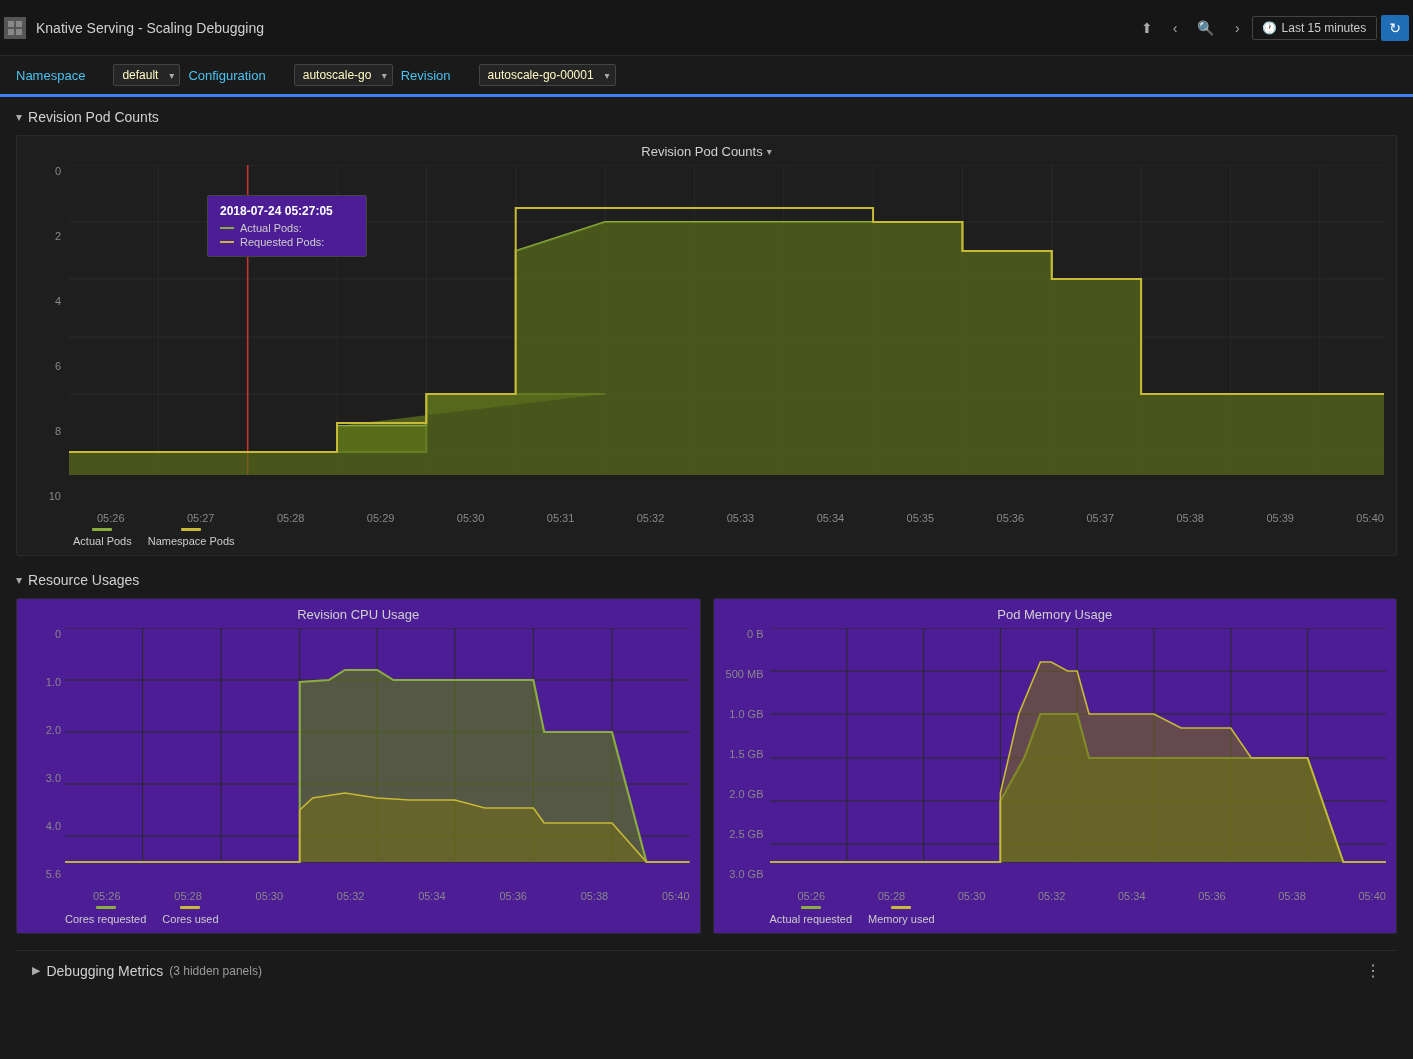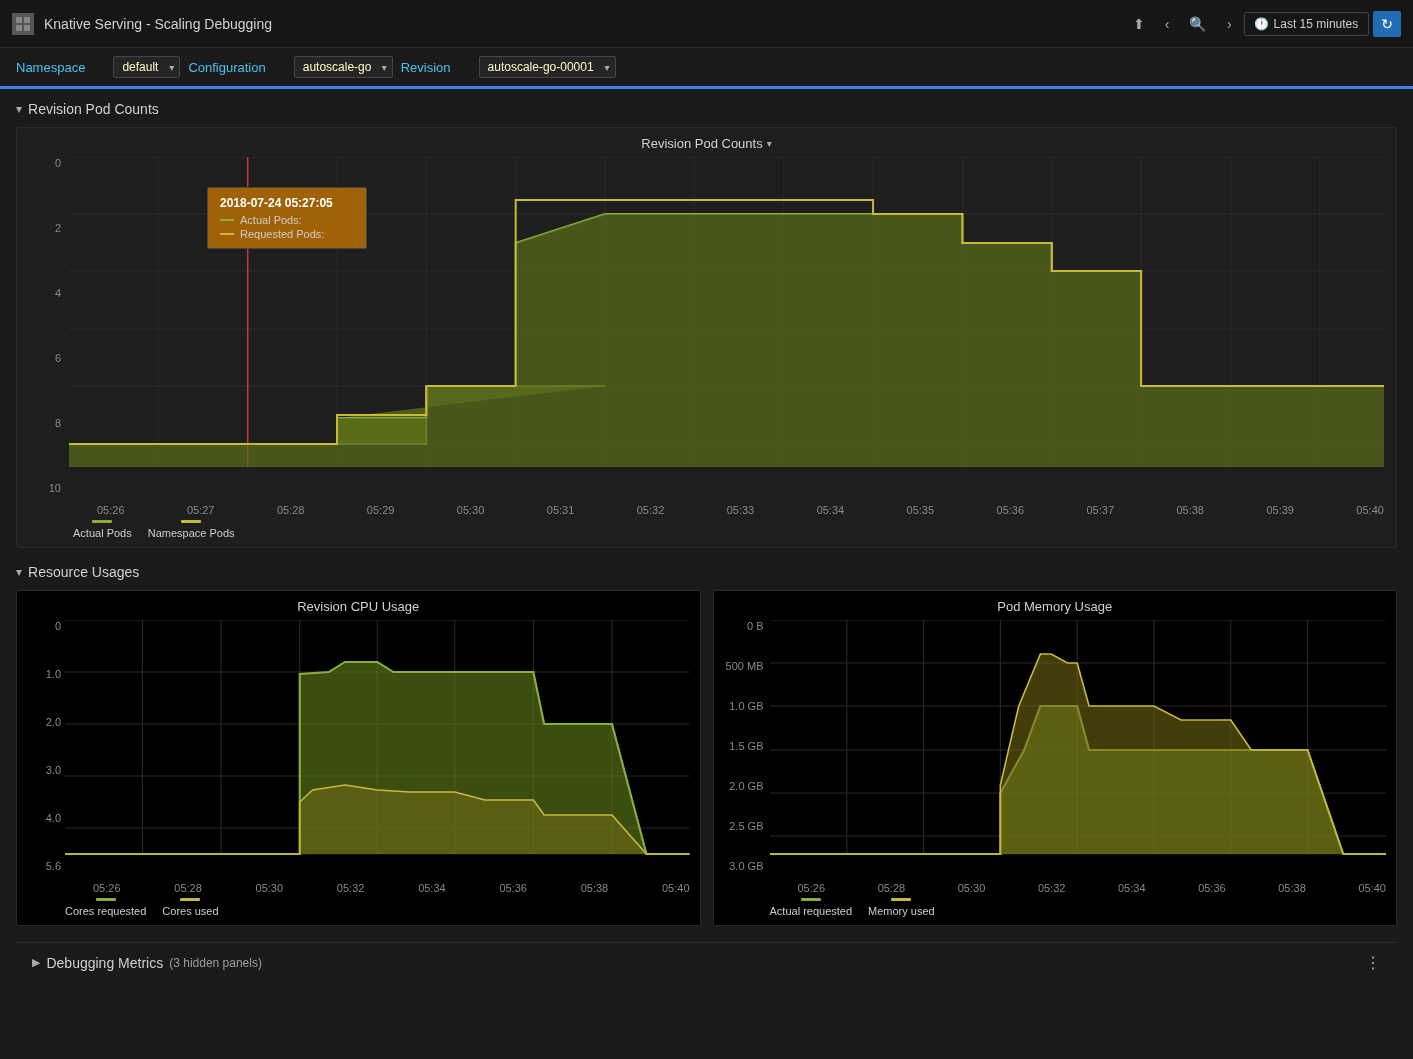--- a/index.html
+++ b/index.html
@@ -10,22 +10,22 @@
       font-size: 12px;
       width: 1413px;
       min-height: 1059px;
     }
     
     .top-bar {
       background: #161616;
       border-bottom: 1px solid #2a2a2a;
       display: flex;
       align-items: center;
-      padding: 0 12px;
-      height: 48px;
+      padding: 0 4px;
+      height: 56px;
     }
     .app-icon {
       width: 22px;
       height: 22px;
       background: #555;
       margin-right: 10px;
       display: flex; align-items: center; justify-content: center;
       flex-shrink: 0;
     }
     .app-title {
@@ -180,21 +180,21 @@
     }
     .legend-line {
       width: 20px;
       height: 3px;
       border-radius: 1px;
     }
 
     
     .tooltip {
       position: absolute;
-      background: #a16207;
+      background: #4c1d95;
       border: 1px solid #444;
       border-radius: 2px;
       padding: 8px 12px;
       z-index: 10;
       min-width: 160px;
     }
     .tooltip-title {
       font-weight: 600;
       color: #fff;
       font-size: 12px;
@@ -215,21 +215,21 @@
     }
 
     
     .charts-row {
       display: flex;
       gap: 12px;
       margin-bottom: 16px;
     }
     .chart-panel-half {
       flex: 1;
-      background: #000000;
+      background: #4c1d95;
       border: 1px solid #2a2a2a;
       border-radius: 2px;
       padding: 8px 0 6px 0;
     }
 
     
     .bottom-section {
       border-top: 1px solid #2a2a2a;
       padding: 10px 16px;
       display: flex;

